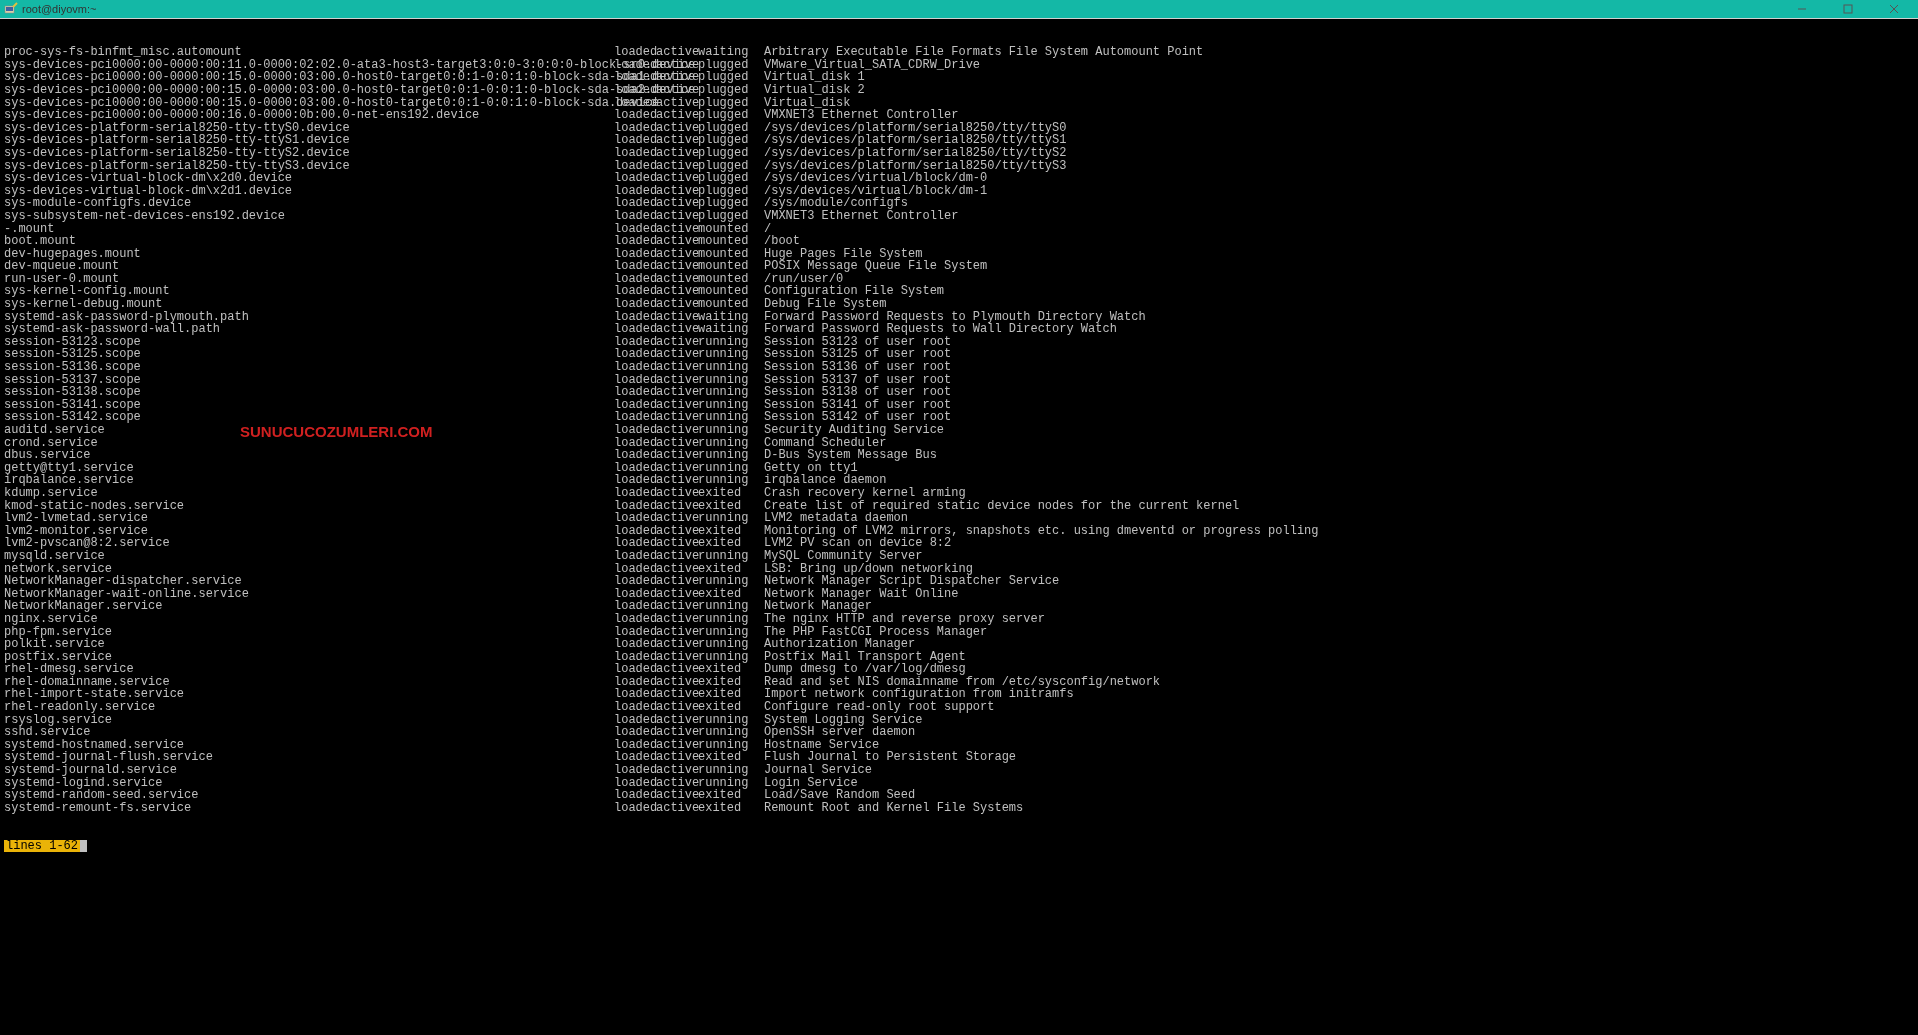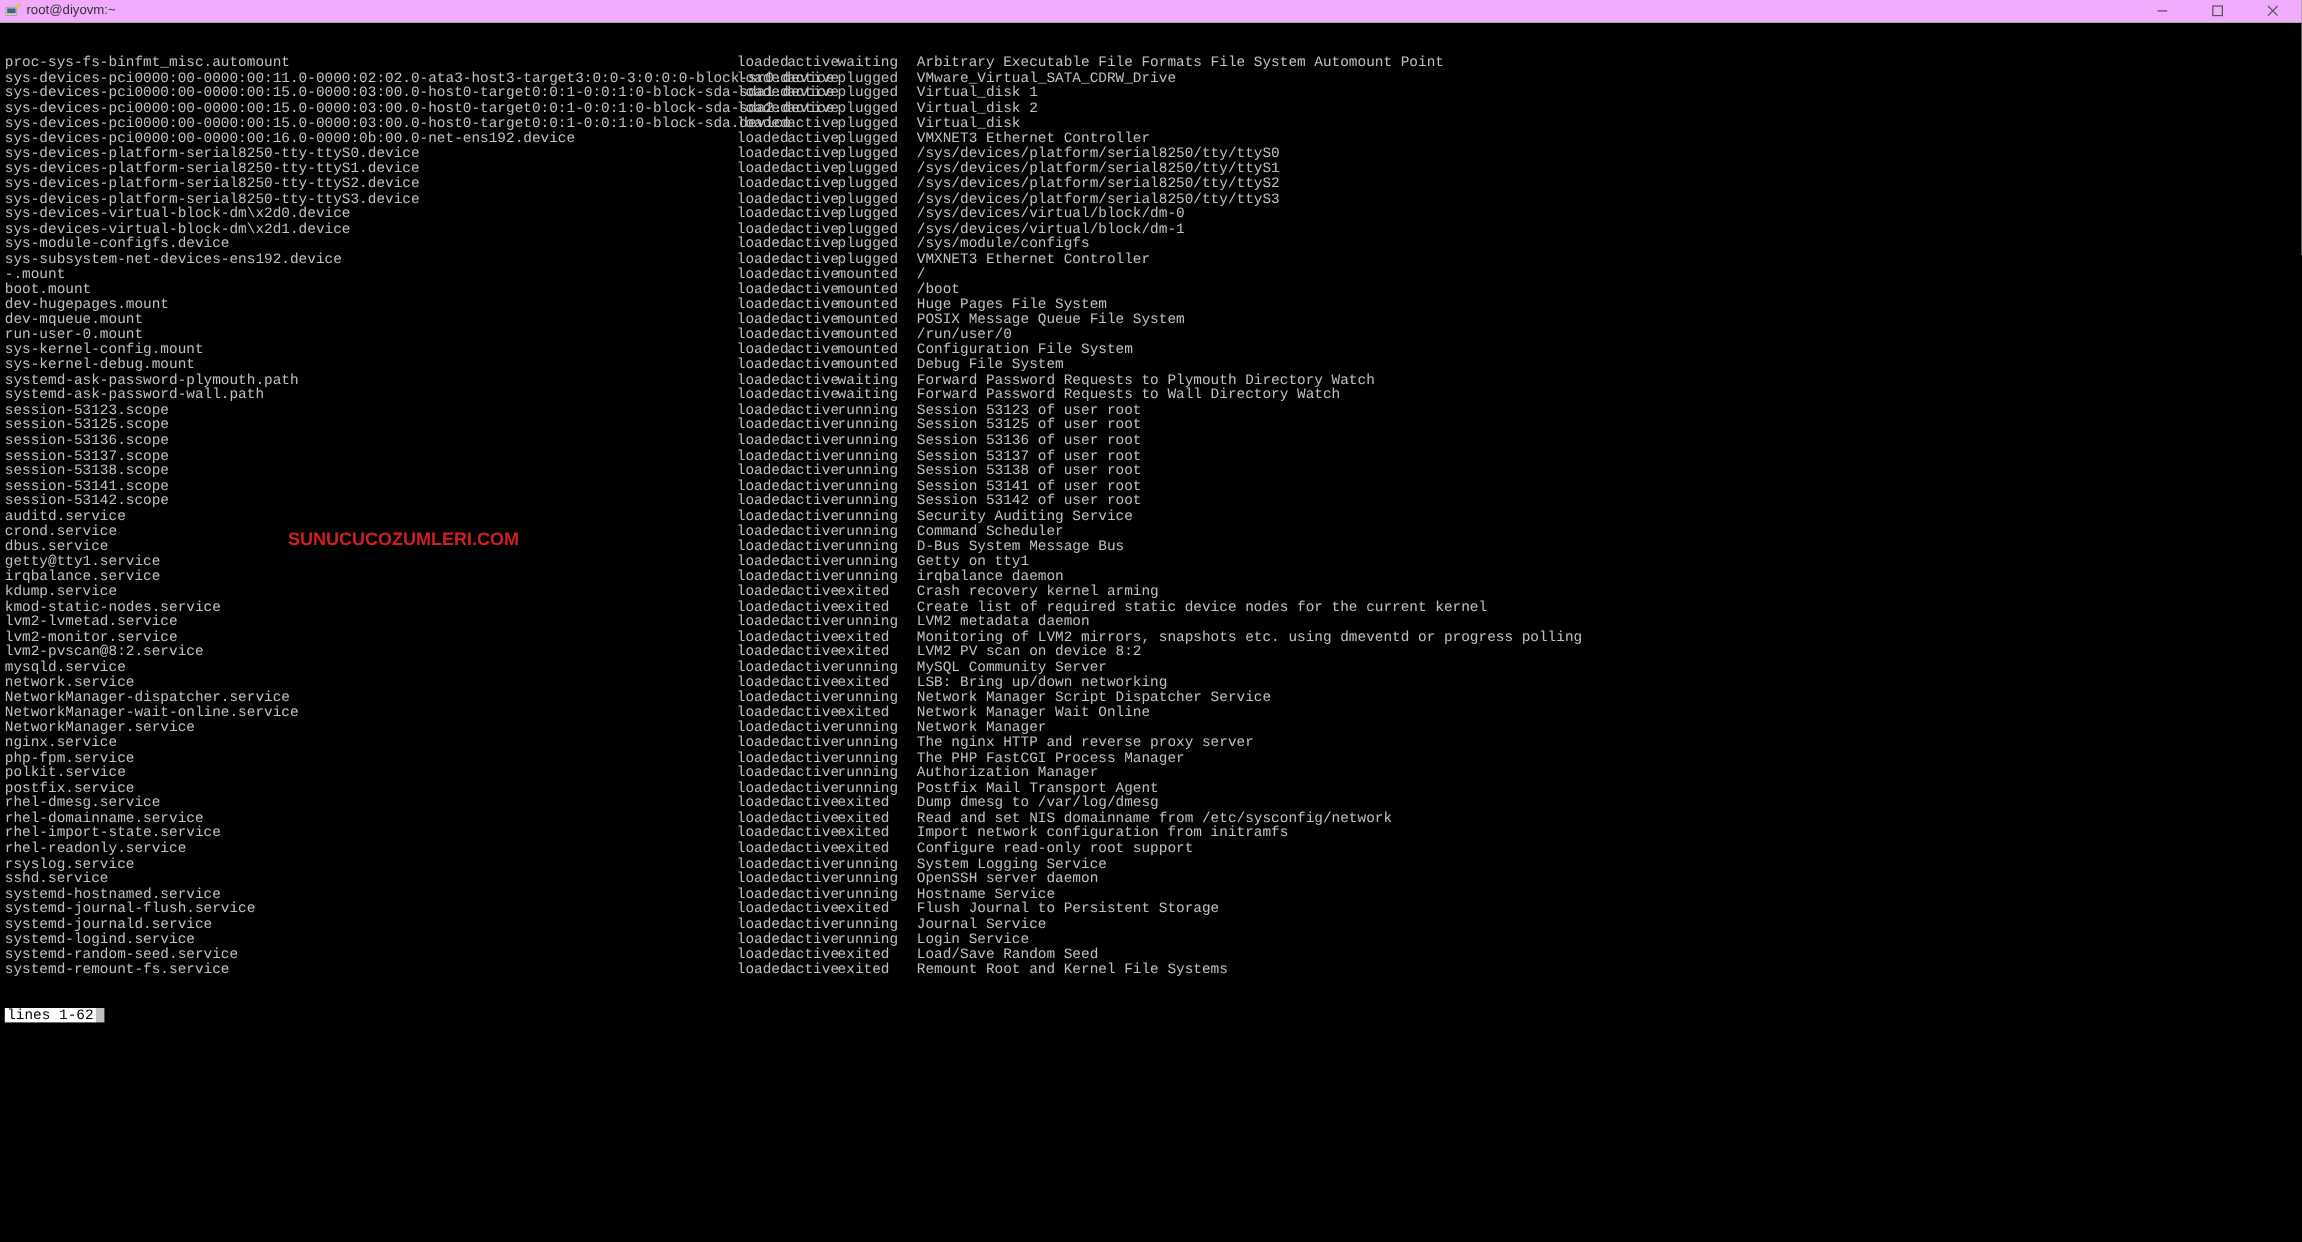--- a/index.html
+++ b/index.html
@@ -5,21 +5,21 @@
 * { margin: 0; padding: 0; box-sizing: border-box; }
 body {
   font-family: "Segoe UI", Tahoma, sans-serif;
   background: #f0f0f0;
   width: 1918px;
   height: 1035px;
   overflow: hidden;
 }
 .titlebar {
   height: 19px;
-  background: #f0abfc;
+  background: #14b8a6;
   border-bottom: 1px solid #d0d0d0;
   display: flex;
   align-items: center;
   padding: 0 4px;
   font-size: 11px;
   color: #333;
 }
 .titlebar .putty-icon {
   width: 14px;
   height: 14px;
@@ -55,29 +55,29 @@
 .row { display: block; }
 .col-unit { display: inline-block; width: 610px; vertical-align: top; }
 .col-load { display: inline-block; width: 42px; vertical-align: top; }
 .col-active { display: inline-block; width: 42px; vertical-align: top; }
 .col-sub { display: inline-block; width: 66px; vertical-align: top; }
 .col-desc { display: inline-block; vertical-align: top; }
 .header-row { text-decoration: underline; }
 .watermark {
   position: absolute;
   left: 240px;
-  top: 425px;
+  top: 407px;
   color: #d02020;
   font-family: Arial, sans-serif;
   font-size: 15px;
   font-weight: bold;
   pointer-events: none;
 }
 .statusline {
-  background: #ffffff;
+  background: #eab308;
   color: #000;
   display: inline-block;
   padding: 0 2px;
   text-align: center;
 }
 .cursor {
   background: #c0c0c0;
   display: inline-block;
   width: 7px;
   height: 12px;

